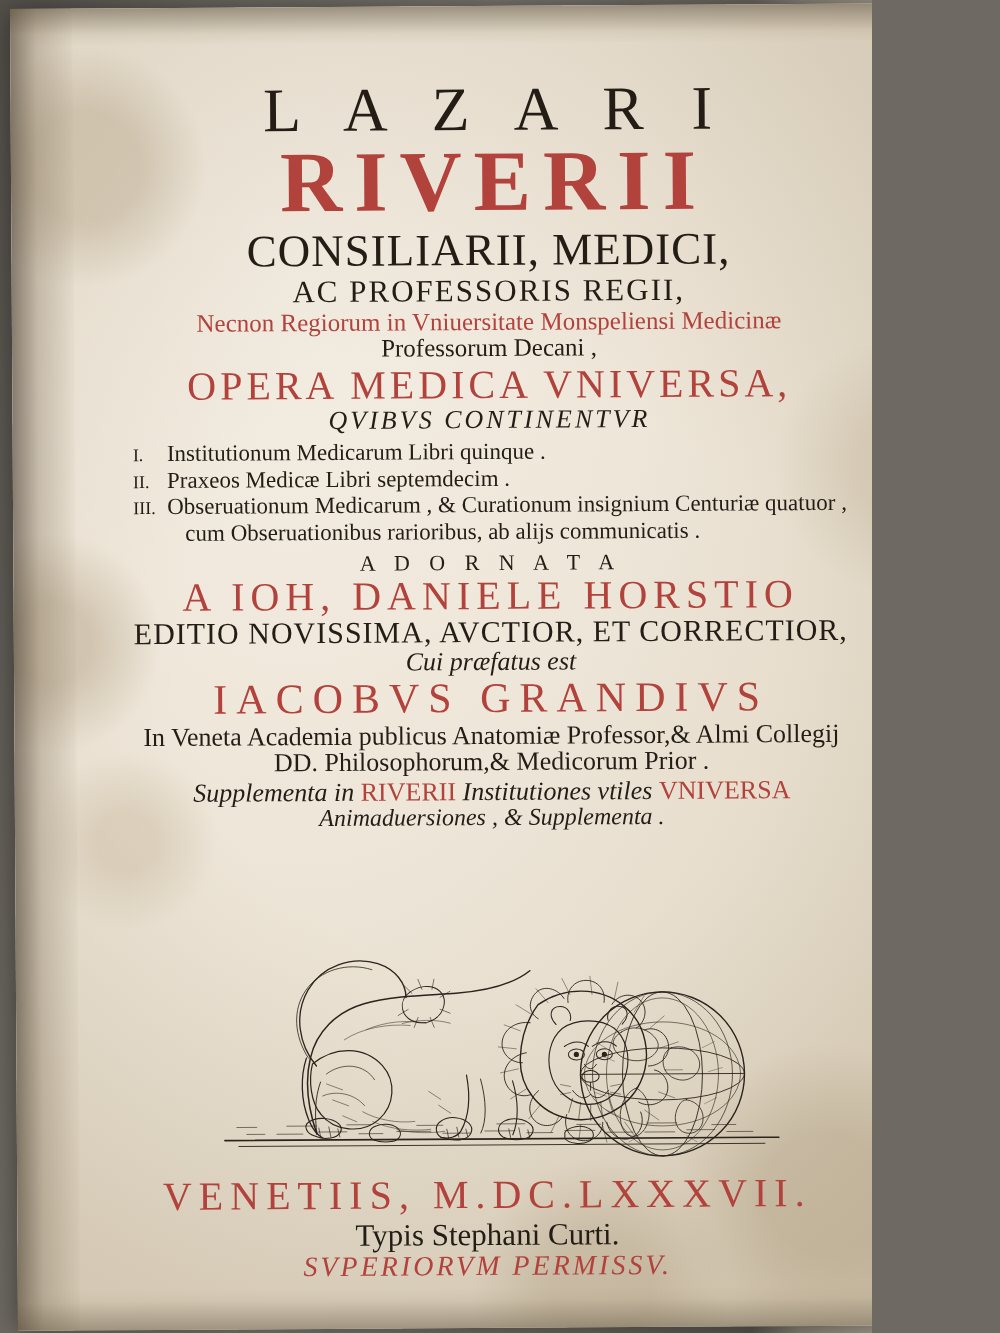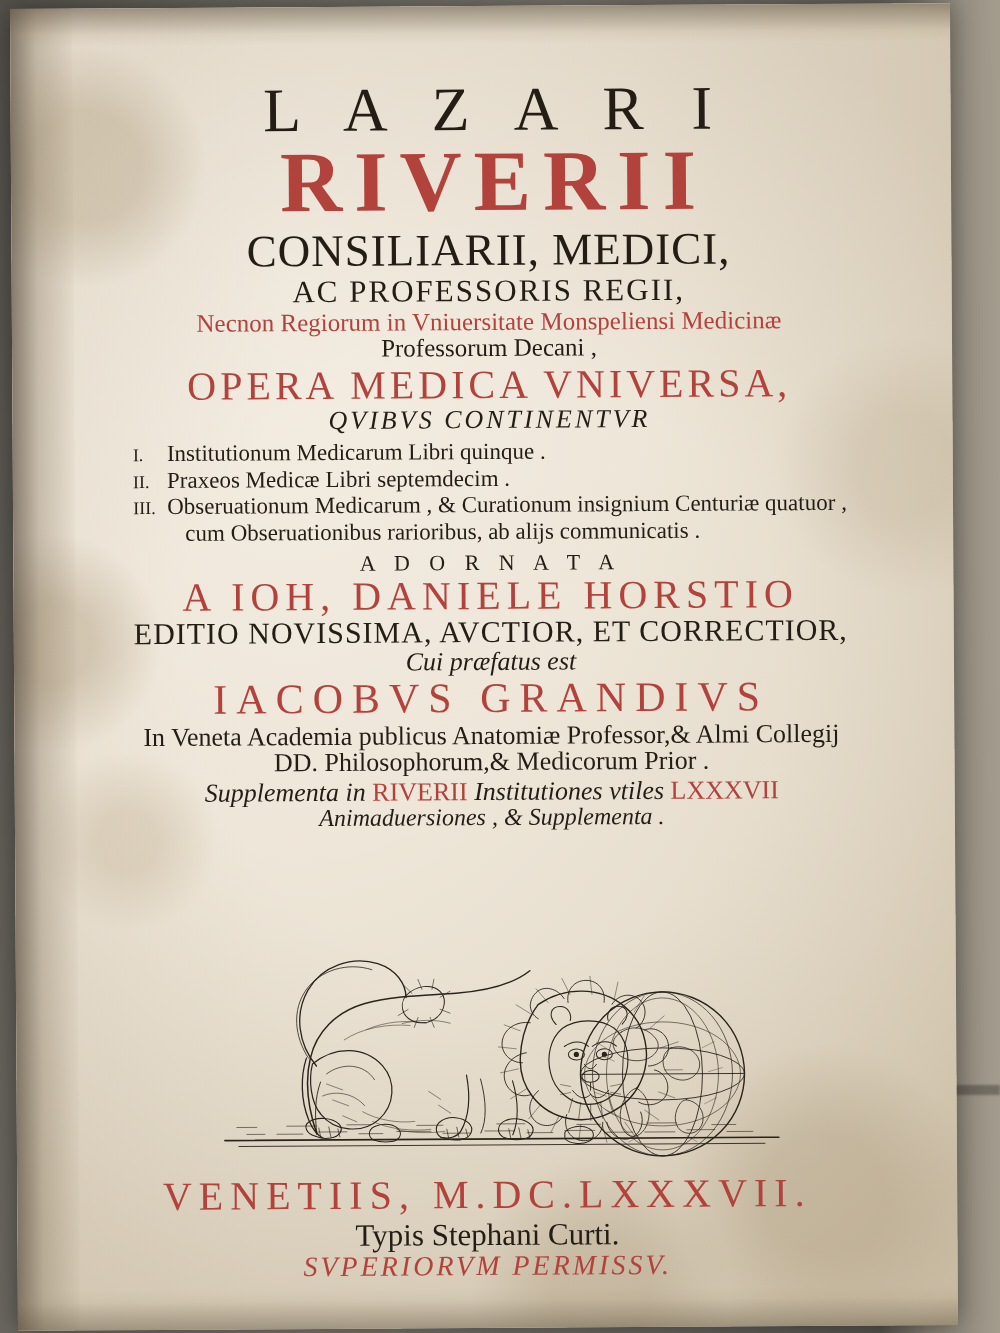--- a/index.html
+++ b/index.html
@@ -10,21 +10,21 @@
   body {
     width: 1000px;
     height: 1333px;
     overflow: hidden;
     font-family: "Liberation Serif", serif;
   }
 
   
   #photo {
     position: relative;
-    width: 1000px;
+    width: 872px;
     height: 1333px;
     background:
       linear-gradient(100deg, #55514b 0%, #6b6760 18%, #7d7970 45%, #6a665f 72%, #4e4a45 100%);
     overflow: hidden;
   }
   #desk-right {
     position: absolute;
     top: 0; right: 0;
     width: 120px; height: 1333px;
     background: linear-gradient(90deg, rgba(120,114,104,0.0) 0%, rgba(146,139,126,0.85) 40%, rgba(168,160,145,0.95) 100%);
@@ -294,21 +294,21 @@
       <p class="ln l-editio blk">EDITIO NOVISSIMA, AVCTIOR, ET CORRECTIOR,</p>
 
       <p class="ln l-cuipraef blk">Cui præfatus est</p>
 
       <p class="ln l-grandius red">IACOBVS GRANDIVS</p>
 
       <p class="ln l-veneta blk">In Veneta Academia publicus Anatomiæ Professor,&amp; Almi Collegij</p>
 
       <p class="ln l-ddphil blk">DD. Philosophorum,&amp; Medicorum Prior .</p>
 
-      <p class="ln l-accesserunt"><span class="blk it">Supplementa in </span><span class="red">RIVERII</span><span class="blk it"> Institutiones vtiles </span><span class="red">LXXXVII</span></p>
+      <p class="ln l-accesserunt"><span class="blk it">Supplementa in </span><span class="red">RIVERII</span><span class="blk it"> Institutiones vtiles </span><span class="red">VNIVERSA</span></p>
 
       <p class="ln l-anim blk">Animaduersiones , &amp; Supplementa .</p>
 
     </div>
 
     <div id="engraving">
       <svg width="640" height="330" viewBox="0 0 640 330" aria-hidden="true">
         <g stroke="#2b241c" fill="none" stroke-width="1.1" stroke-linecap="round" stroke-linejoin="round">
 
           <path d="M58 296 H612" stroke-width="1.6"></path>

